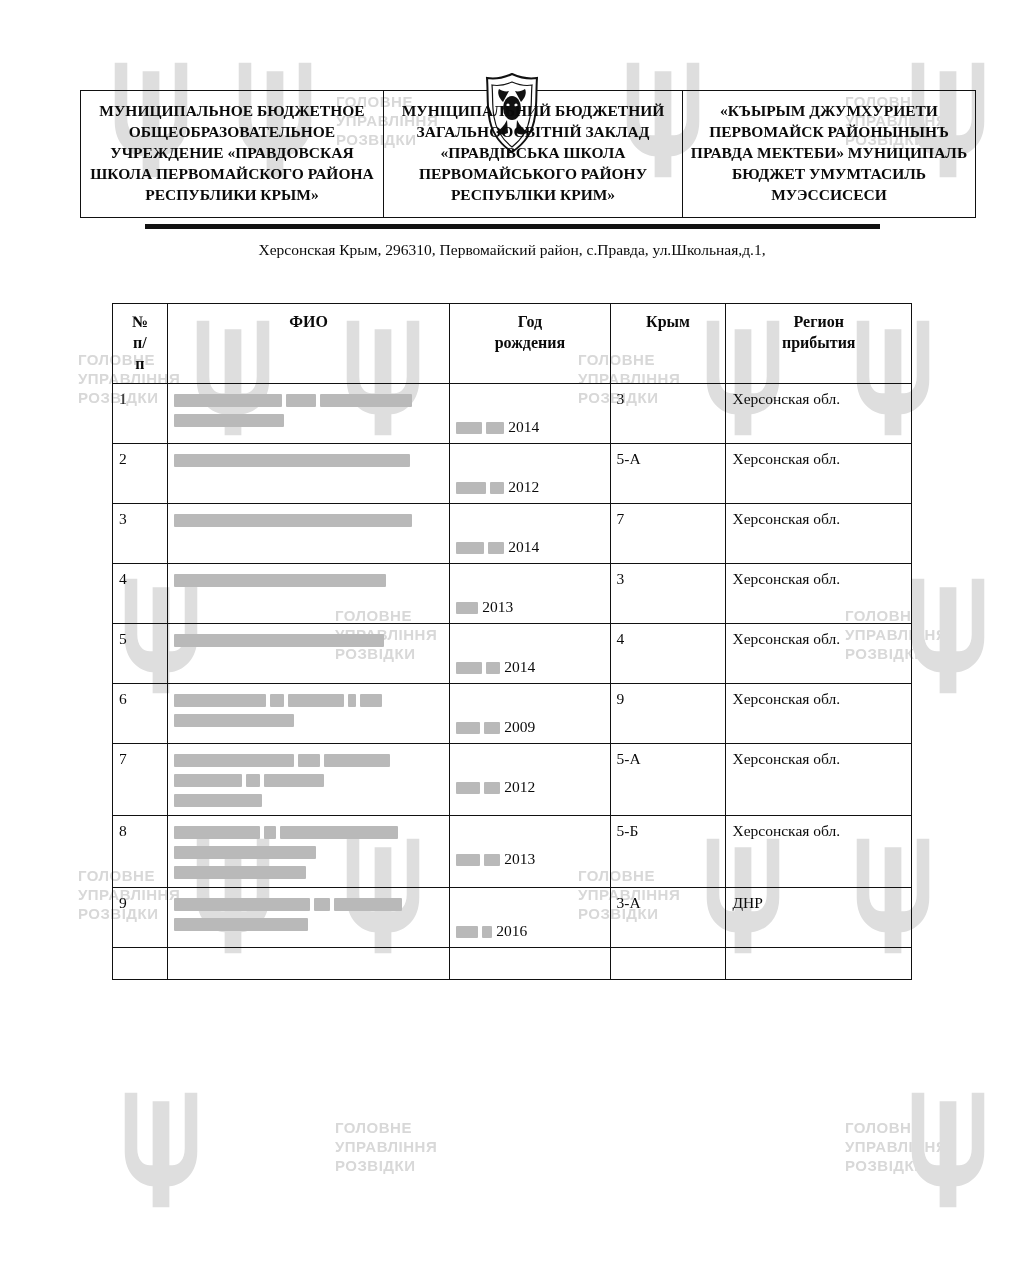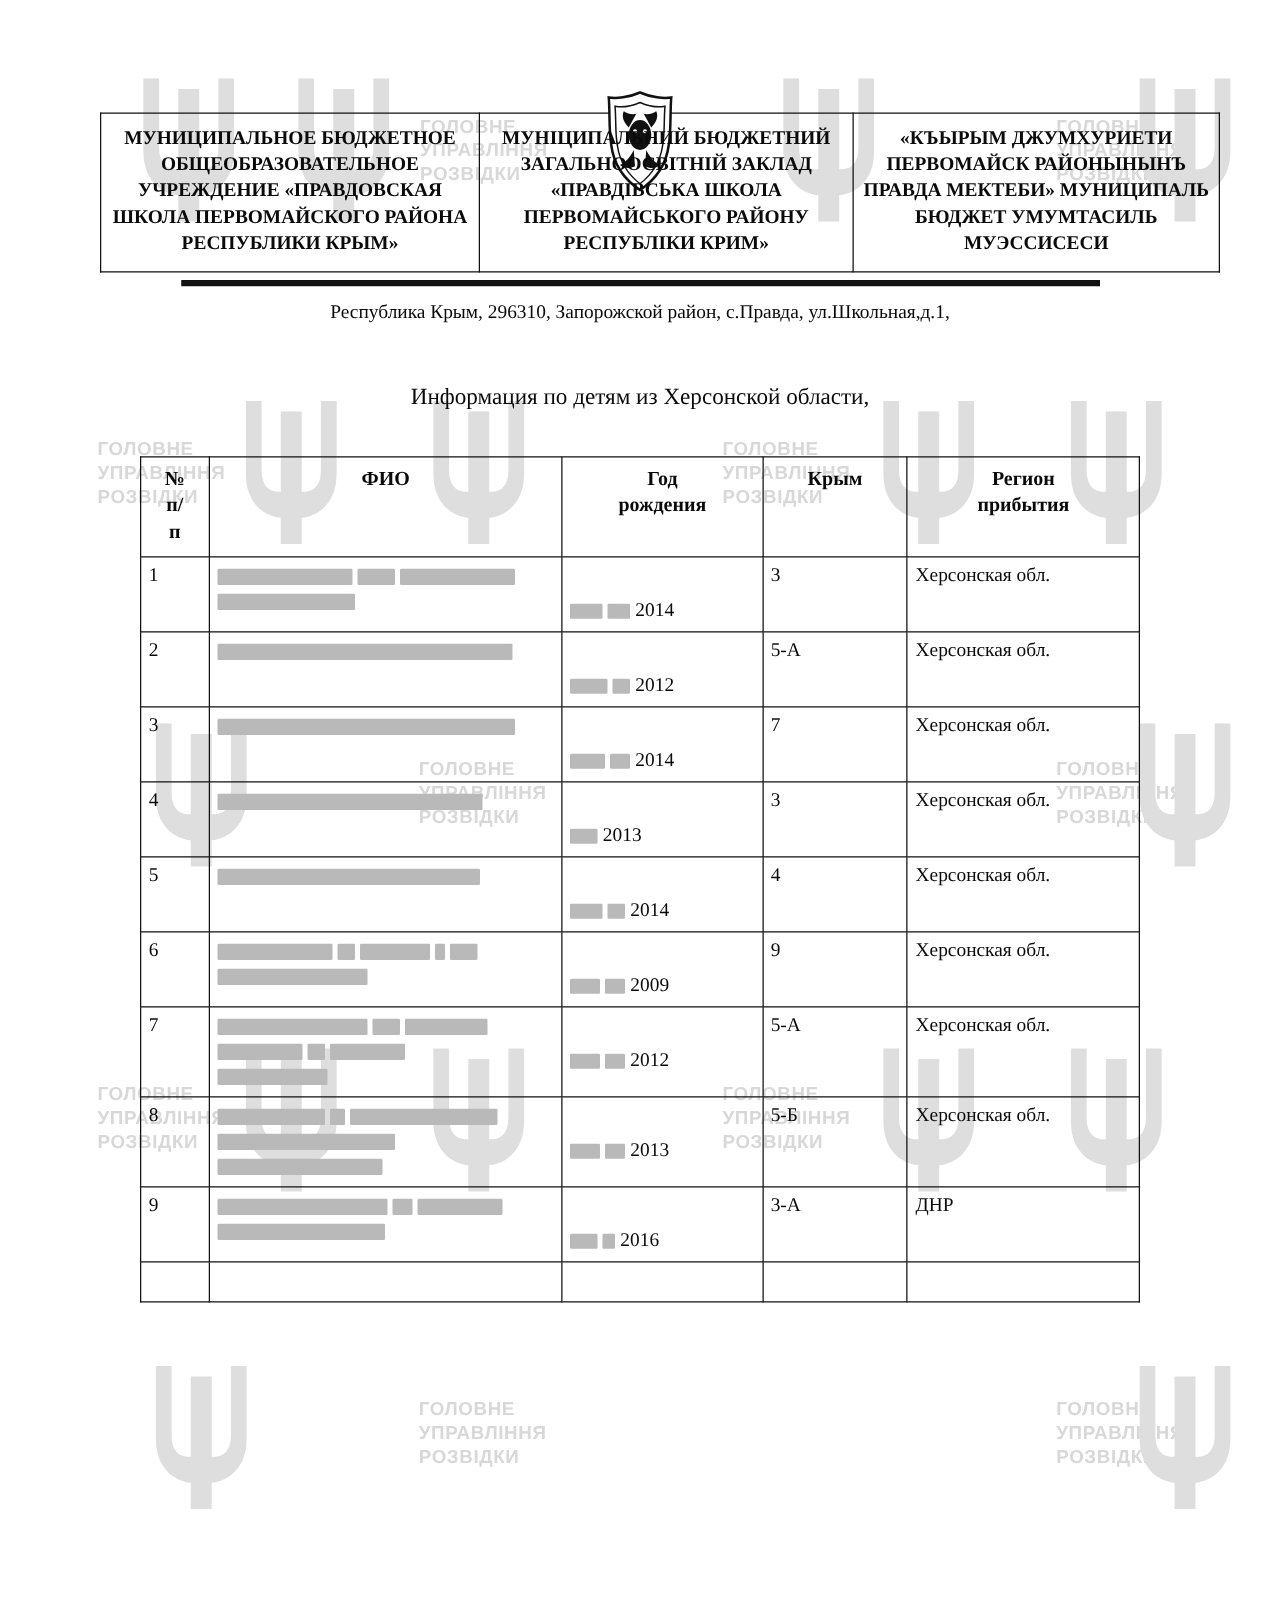--- a/index.html
+++ b/index.html
@@ -304,25 +304,24 @@
       <td class="c1">МУНИЦИПАЛЬНОЕ БЮДЖЕТНОЕ ОБЩЕОБРАЗОВАТЕЛЬНОЕ УЧРЕЖДЕНИЕ «ПРАВДОВСКАЯ  ШКОЛА ПЕРВОМАЙСКОГО РАЙОНА РЕСПУБЛИКИ КРЫМ»</td>
       <td class="c2">МУНІЦИПАЛЬНИЙ БЮДЖЕТНИЙ ЗАГАЛЬНООСВІТНІЙ ЗАКЛАД «ПРАВДІВСЬКА ШКОЛА ПЕРВОМАЙСЬКОГО РАЙОНУ РЕСПУБЛІКИ КРИМ»</td>
       <td class="c3">«КЪЫРЫМ ДЖУМХУРИЕТИ ПЕРВОМАЙСК РАЙОНЫНЫНЪ ПРАВДА МЕКТЕБИ» МУНИЦИПАЛЬ БЮДЖЕТ УМУМТАСИЛЬ МУЭССИСЕСИ</td>
     </tr>
   </tbody>
     </table>
 
   <div class="thick-rule"></div>
 
   <div class="contacts">
-    <div>Республика Крым, 296310, Запорожской район, с.Правда, ул.Школьная,д.1,</div>
+    <div>Херсонская Крым, 296310, Первомайский район, с.Правда, ул.Школьная,д.1,</div>
   </div>
 
   <div class="doc-title">
-    <div>Информация по детям из Херсонской области,</div>
   </div>
 
   <table class="data-table">
     <colgroup>
       <col class="col-num">
         <col class="col-fio">
         <col class="col-year">
         <col class="col-class">
         <col class="col-region">
     </colgroup>

